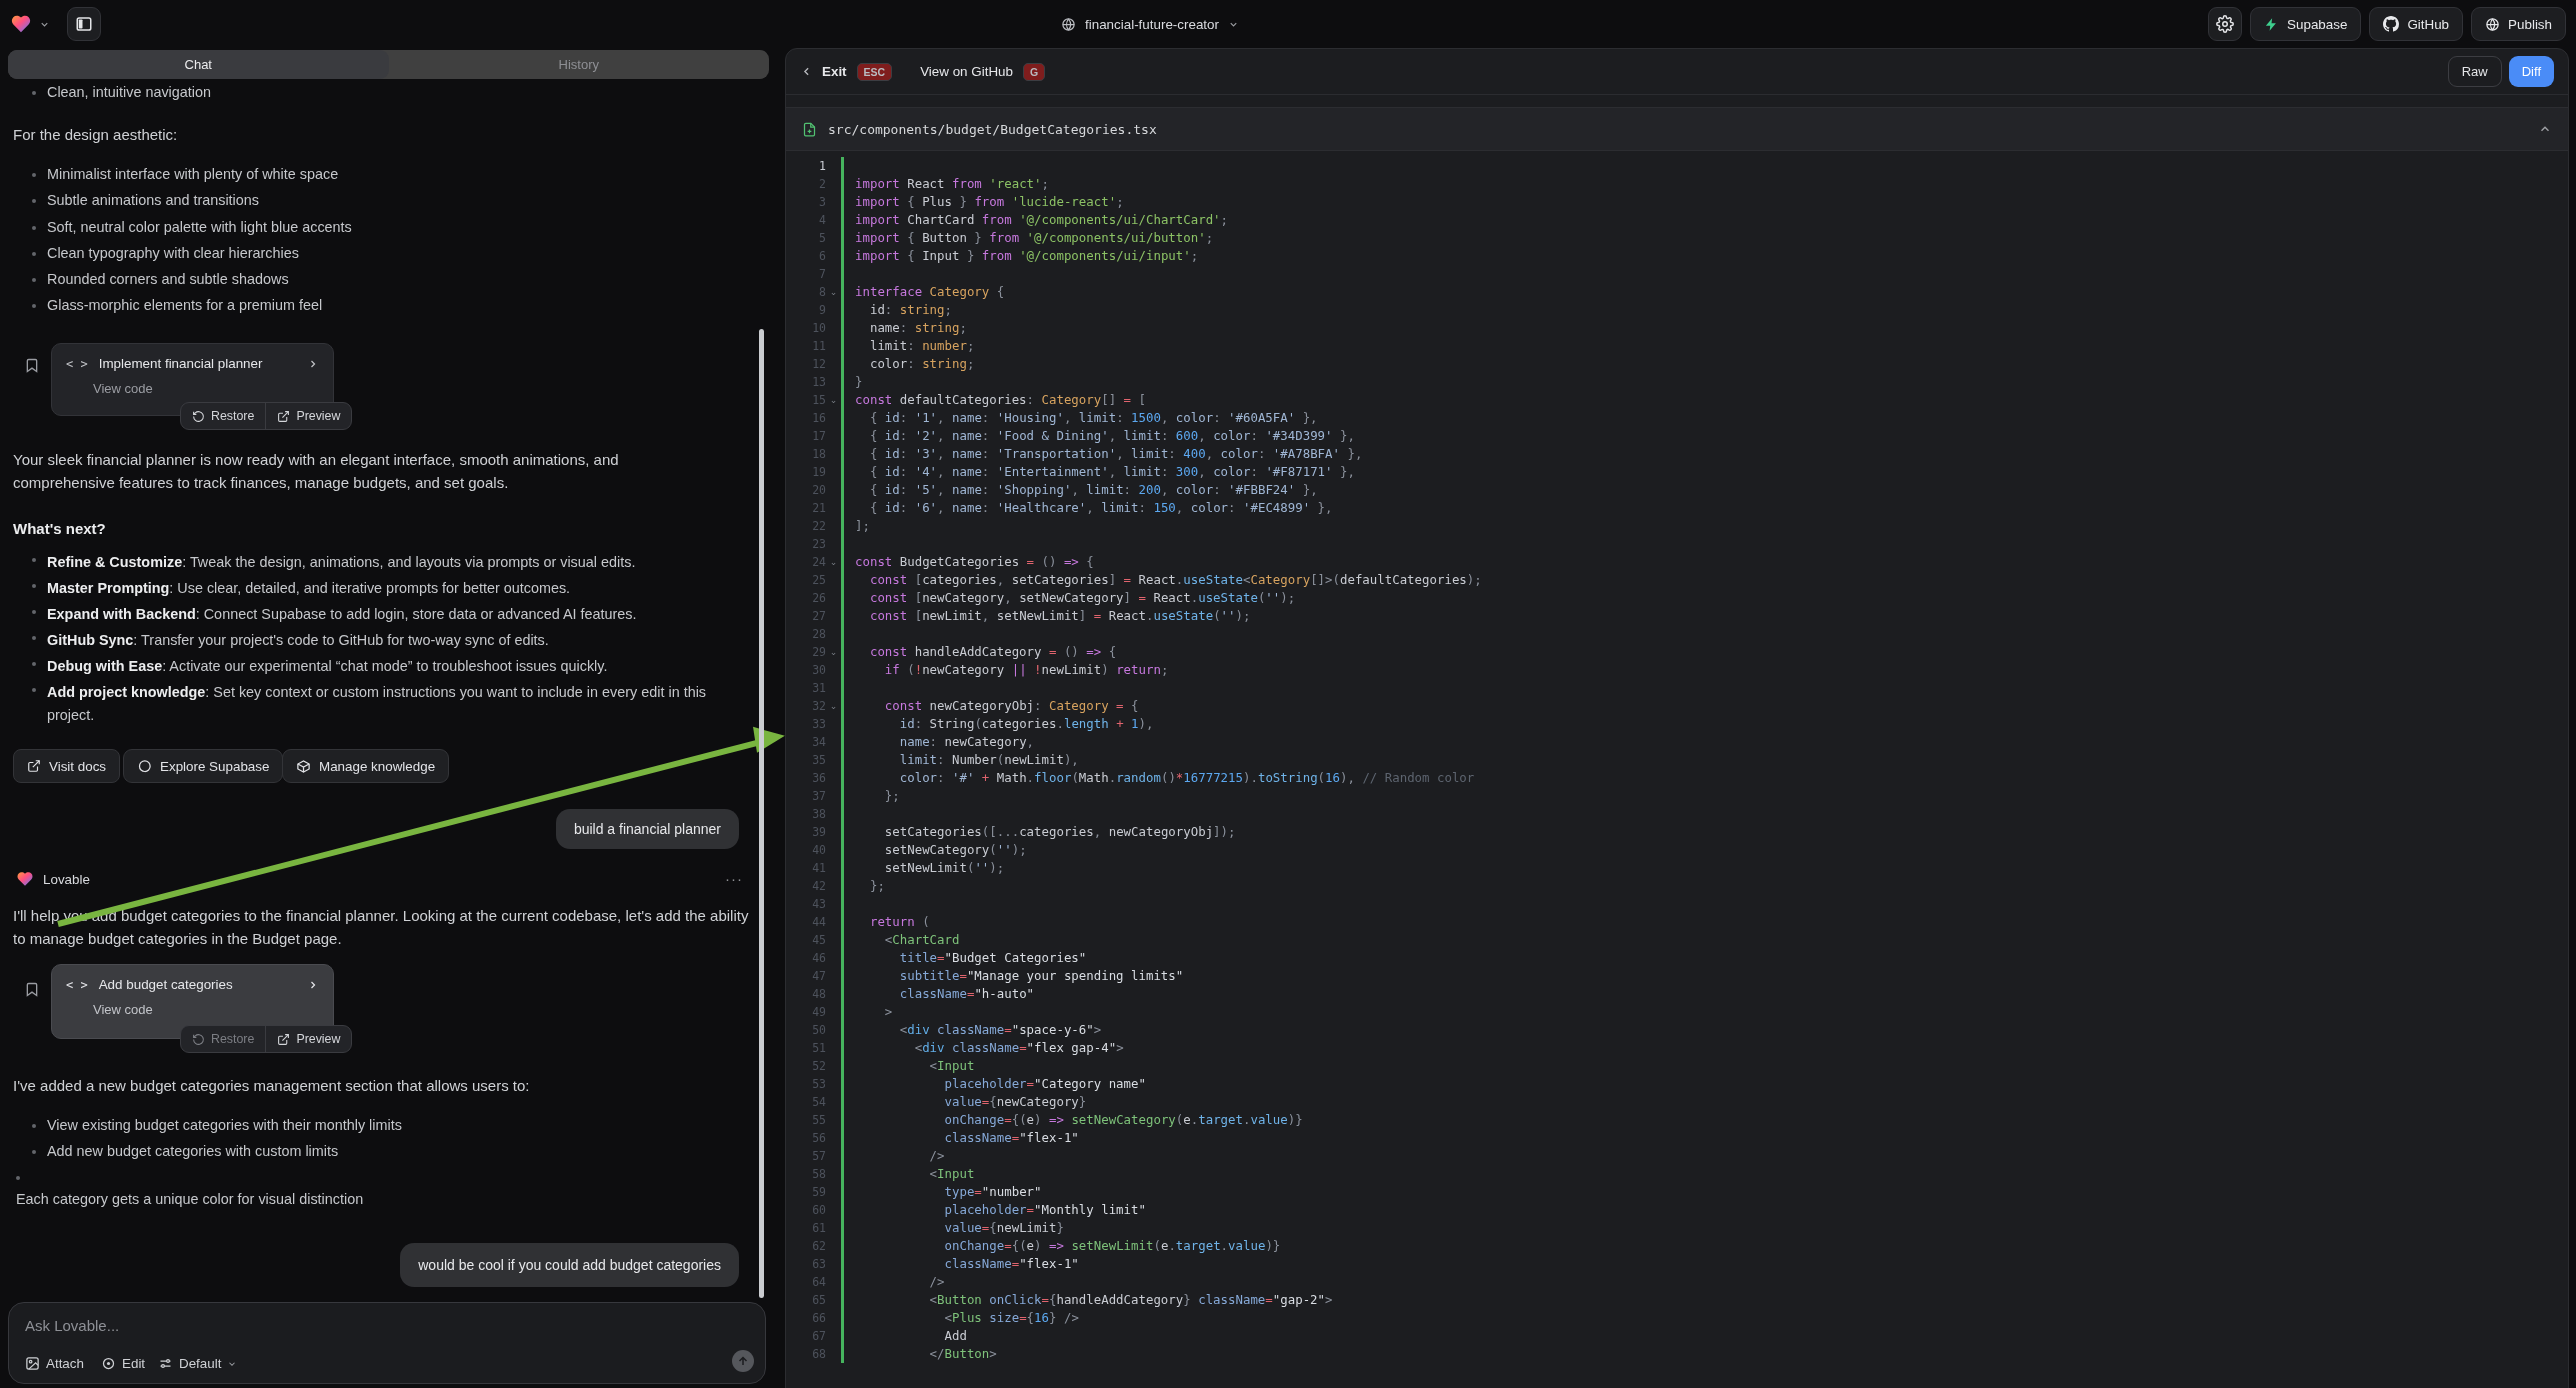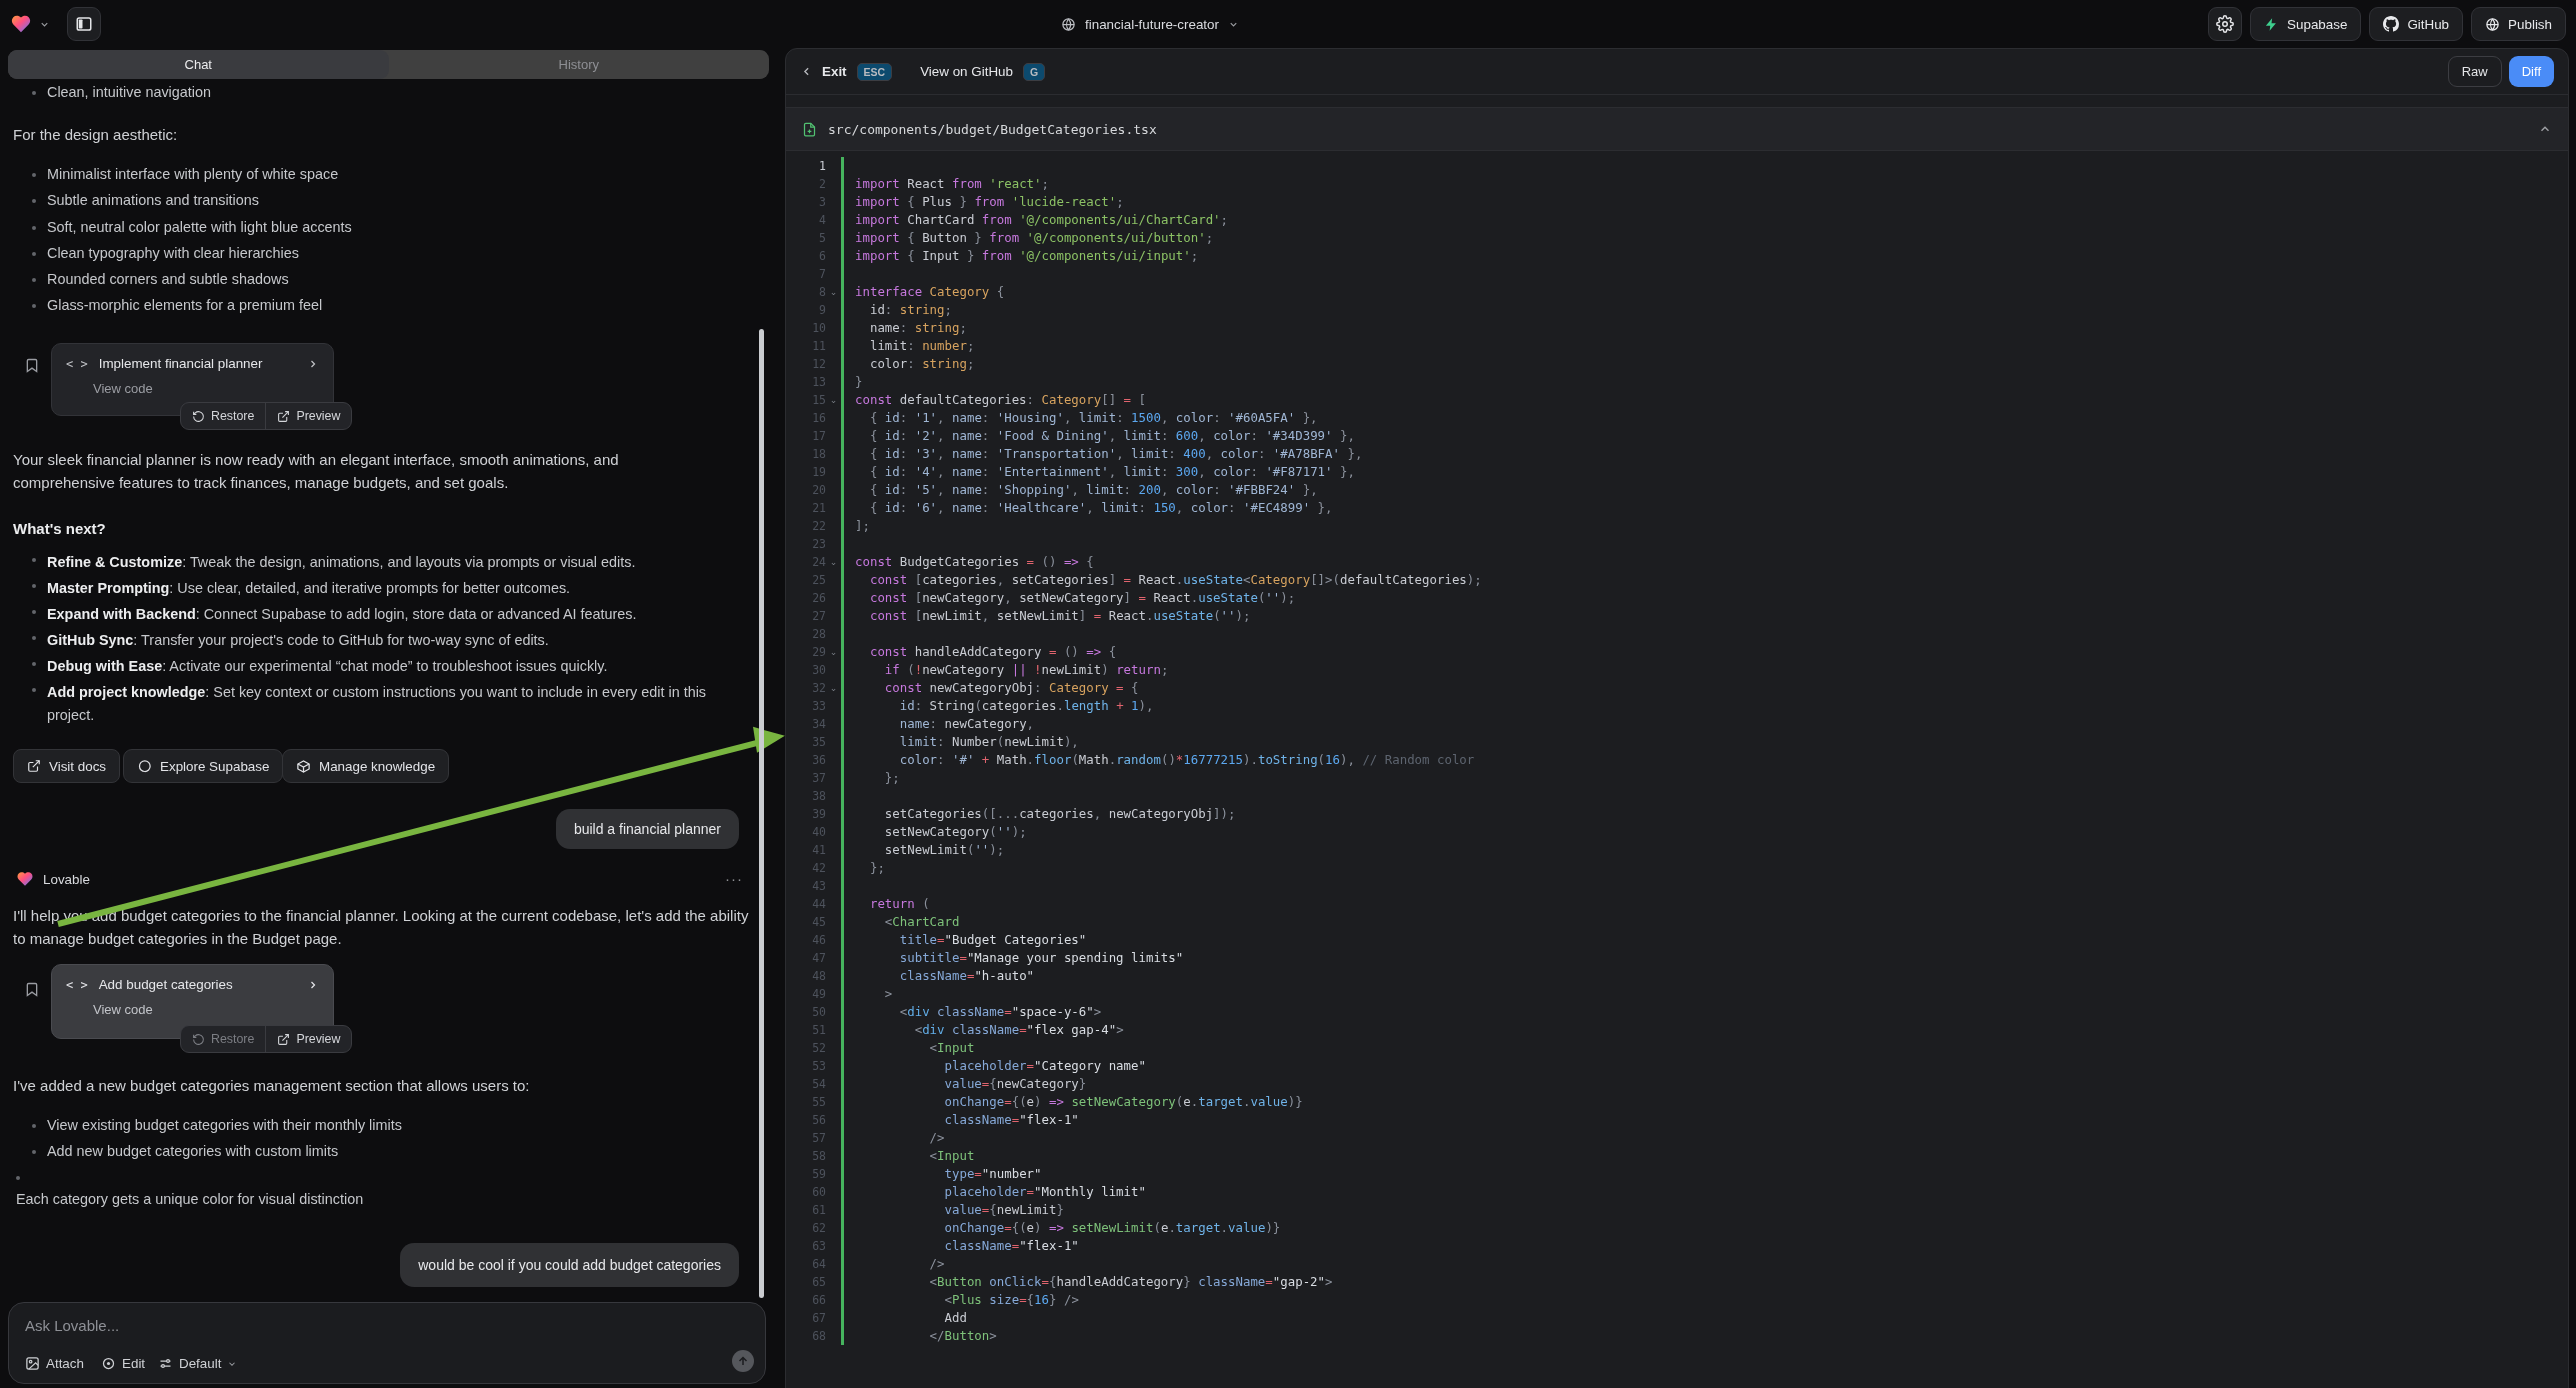--- a/index.html
+++ b/index.html
@@ -53,21 +53,21 @@
   .inputbox .ph { position:absolute; left:16px; top:14px; font-size:15px; color:#8e9096; }
   .in-act { position:absolute; display:flex; align-items:center; gap:6px; font-size:13.4px; color:#cfd1d5; bottom:12px; }
   .sendbtn { position:absolute; right:11px; bottom:11px; width:22px; height:22px; border-radius:50%; background:#55575c;
     display:flex; align-items:center; justify-content:center; }
 
   
   .codepanel { position:absolute; left:785px; top:48px; width:1784px; height:1354px;
     background:#1c1d20; border:1px solid #2c2d31; border-radius:12px 12px 0 0; overflow:hidden; }
   .cp-toolbar { height:46px; display:flex; align-items:center; padding:0 14px; border-bottom:1px solid #2b2c30; }
   kbd.chip { font-family:"Liberation Sans",sans-serif; font-size:10.5px; font-weight:700; color:#b9bbc0;
-    border:1px solid #3c3d42; background:#0c4a6e; border-radius:5px; padding:2px 6px; }
+    border:1px solid #3c3d42; background:#7f1d1d; border-radius:5px; padding:2px 6px; }
   .cp-btn { height:31px; border-radius:9px; display:flex; align-items:center; justify-content:center;
     font-size:13px; padding:0 13px; }
   .cp-btn.ghost { border:1px solid #3c3d42; color:#e4e5e8; background:transparent; }
   .cp-btn.blue  { background:#4a8cf7; color:#ffffff; }
   .filebar { height:44px; margin-top:12px; background:#232428; border-top:1px solid #2c2d31; border-bottom:1px solid #2c2d31;
     display:flex; align-items:center; padding:0 16px; gap:11px; }
   .filepath { font-family:"DejaVu Sans Mono", monospace; font-size:13px; color:#d6d8db; }
   .codewrap { padding-top:6px; }
   .cl { display:flex; align-items:stretch; height:18px; }
   .ln { width:40px; text-align:right; font-family:"DejaVu Sans Mono",monospace; font-size:11.5px; color:#4d525c; line-height:18px; flex:none; }
@@ -595,20 +595,26 @@
           <span class="addbar"></span>
           <span class="ct"><span class="tok-k">  const </span><span class="tok-w">handleAddCategory </span><span class="tok-o">= </span><span class="tok-p">() </span><span class="tok-k">=&gt; </span><span class="tok-p">{</span></span>
         </div>
         <div class="cl">
           <span class="ln">30</span>
           <span class="fold"></span>
           <span class="addbar"></span>
           <span class="ct"><span class="tok-k">    if </span><span class="tok-p">(</span><span class="tok-o">!</span><span class="tok-w">newCategory </span><span class="tok-k">|| </span><span class="tok-o">!</span><span class="tok-w">newLimit</span><span class="tok-p">) </span><span class="tok-k">return</span><span class="tok-p">;</span></span>
         </div>
         <div class="cl">
+          <span class="ln">31</span>
+          <span class="fold"></span>
+          <span class="addbar"></span>
+          <span class="ct"></span>
+        </div>
+        <div class="cl">
           <span class="ln">32</span>
           <span class="fold">⌄</span>
           <span class="addbar"></span>
           <span class="ct"><span class="tok-k">    const </span><span class="tok-w">newCategoryObj</span><span class="tok-p">: </span><span class="tok-t">Category </span><span class="tok-o">= </span><span class="tok-p">{</span></span>
         </div>
         <div class="cl">
           <span class="ln">33</span>
           <span class="fold"></span>
           <span class="addbar"></span>
           <span class="ct"><span class="tok-b">      id</span><span class="tok-p">: </span><span class="tok-w">String</span><span class="tok-p">(</span><span class="tok-w">categories</span><span class="tok-p">.</span><span class="tok-f">length </span><span class="tok-o">+ </span><span class="tok-n">1</span><span class="tok-p">),</span></span>

